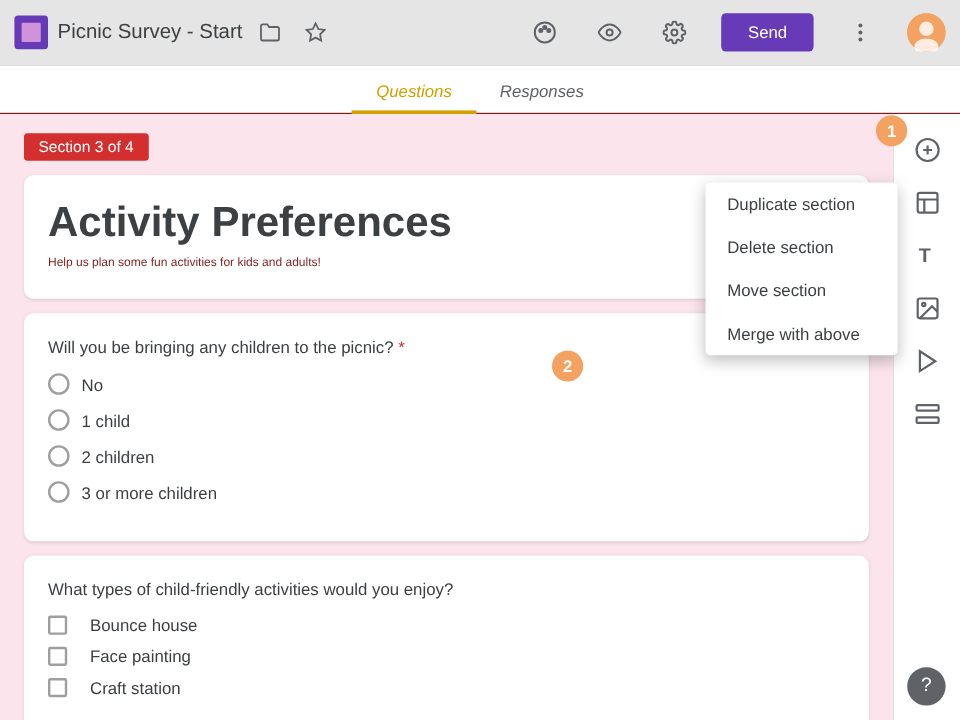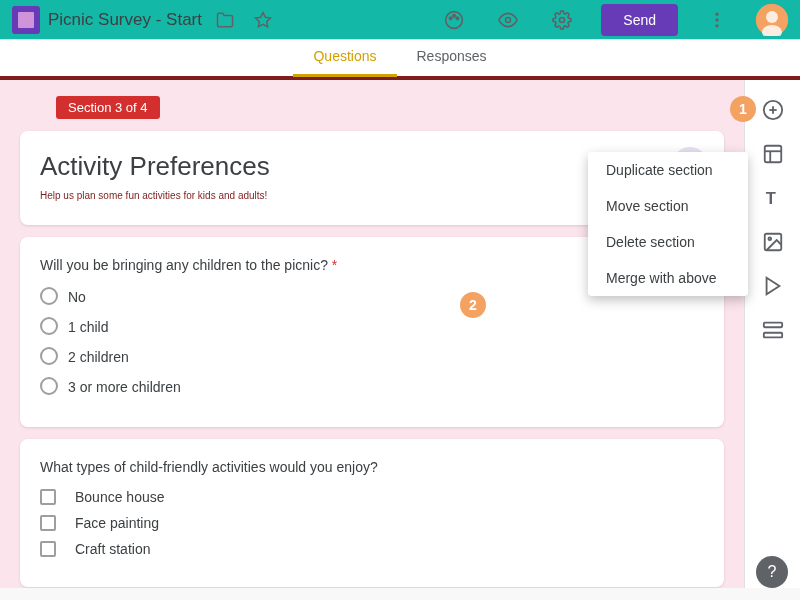--- a/index.html
+++ b/index.html
@@ -2,22 +2,22 @@
 <html><head>
   <meta charset="utf-8">
   <style>
     * { box-sizing: border-box; margin: 0; padding: 0; }
     body { font-family: 'Arial', sans-serif; background: #f8f8f8; width: 800px; height: 600px; overflow: hidden; position: relative; }
 
     
     .topbar {
       display: flex;
       align-items: center;
-      background: #14b8a6;
-      height: 40px;
+      background: #e5e5e5;
+      height: 55px;
       padding: 16px 12px;
       border-bottom: 1px solid #e0e0e0;
       position: relative;
       z-index: 10;
     }
     .topbar-left {
       display: flex;
       align-items: center;
       gap: 8px;
       flex: 1;
@@ -79,22 +79,24 @@
       color: #fff;
       font-size: 14px;
       font-weight: bold;
     }
 
     
     .tabs {
       display: flex;
       justify-content: center;
       background: #fff;
-      border-bottom: 4px solid #7f1d1d;
+      border-bottom: 1px solid #7f1d1d;
       height: 40px;
+      align-items: flex-end;
+      font-style: italic;
     }
     .tab {
       padding: 8px 20px;
       font-size: 14px;
       color: #5f6368;
       cursor: pointer;
       border-bottom: 3px solid transparent;
       margin-bottom: -1px;
     }
     .tab.active {
@@ -122,35 +124,34 @@
 
     
     .section-badge {
       background: #d32f2f;
       color: #fff;
       font-size: 13px;
       padding: 4px 12px;
       border-radius: 3px;
       display: inline-block;
       margin-bottom: 12px;
-      margin-left: 36px;
     }
 
     
     .card {
       background: #fff;
       border-radius: 8px;
       padding: 20px;
       margin-bottom: 12px;
       position: relative;
       box-shadow: 0 1px 3px rgba(0,0,0,0.12);
     }
     .card-title {
-      font-size: 26px;
-      font-weight: 400;
+      font-size: 35px;
+      font-weight: 700;
       color: #3c4043;
       margin-bottom: 8px;
     }
     .card-subtitle {
       font-size: 10px;
       color: #7f1d1d;
       margin-bottom: 4px;
     }
     .card-actions {
       position: absolute;
@@ -475,22 +476,22 @@
       <svg width="22" height="22" viewBox="0 0 24 24" fill="none" stroke="#5f6368" stroke-width="2">
           <rect x="2" y="4" width="20" height="5" rx="1"></rect>
           <rect x="2" y="15" width="20" height="5" rx="1"></rect>
         </svg>
     </div>
   </div>
 </div>
 
 <div class="context-menu">
   <div class="context-menu-item">Duplicate section</div>
+  <div class="context-menu-item">Delete section</div>
   <div class="context-menu-item">Move section</div>
-  <div class="context-menu-item">Delete section</div>
   <div class="context-menu-item">Merge with above</div>
 </div>
 
 <div class="badge-circle badge-1">1</div>
 
 <div class="badge-circle badge-2">2</div>
 
 <div class="help-btn">?</div>
 
 </body></html>

